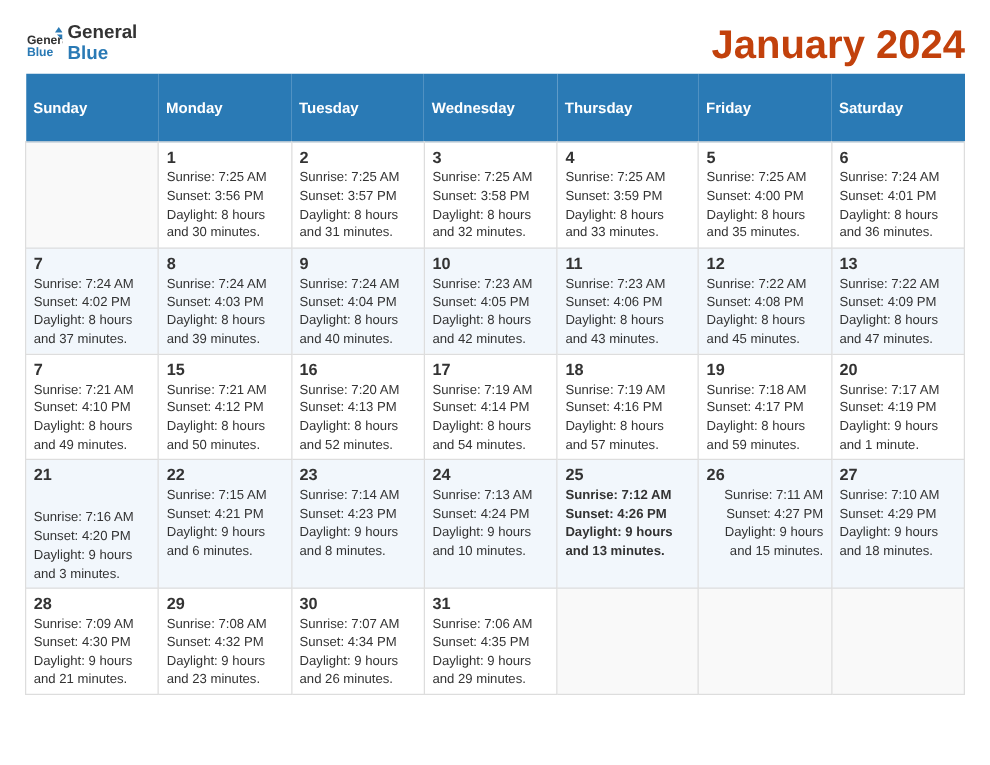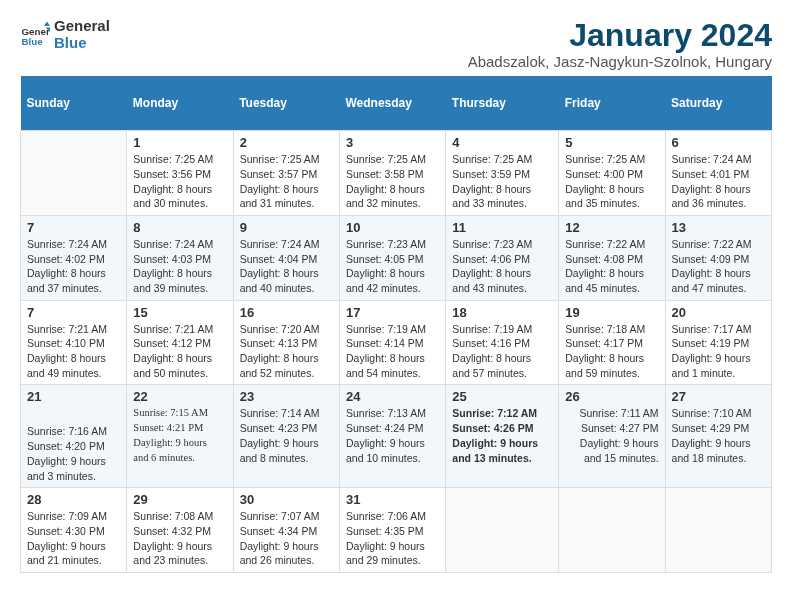--- a/index.html
+++ b/index.html
@@ -28,21 +28,21 @@
     .logo-icon {
       width: 30px;
       height: 30px;
     }
     .title-area {
       text-align: right;
     }
     .main-title {
       font-size: 32px;
       font-weight: bold;
-      color: #0c4a6e;
+      color: #c2410c;
       line-height: 1.1;
     }
     .subtitle {
       font-size: 15px;
       color: #555;
     }
     table {
       width: 100%;
       border-collapse: collapse;
       font-size: 11px;
@@ -98,21 +98,20 @@
         <polygon points="32,8 40,8 36,2" fill="#2a7ab5"></polygon>
         <polygon points="34,10 40,10 40,16" fill="#2a7ab5"></polygon>
       </svg>
       <div style="display:flex;flex-direction:column;line-height:1.1;">
         <span style="font-size:15px;font-weight:bold;color:#333;">General</span>
         <span style="font-size:15px;font-weight:bold;color:#2a7ab5;">Blue</span>
       </div>
     </div>
     <div class="title-area">
       <div class="main-title">January 2024</div>
-      <div class="subtitle">Abadszalok, Jasz-Nagykun-Szolnok, Hungary</div>
     </div>
   </div>
 
   <table>
     <thead>
       <tr>
       <th>Sunday</th>
           <th>Monday</th>
           <th>Tuesday</th>
           <th>Wednesday</th>
@@ -272,21 +271,21 @@
         <tr>
           <td>
             <span class="day-number">21</span>
             <div class="day-info" style="white-space: pre-line; margin-top: 20px;">Sunrise: 7:16 AM
 Sunset: 4:20 PM
 Daylight: 9 hours
 and 3 minutes.</div>
           </td>
           <td>
             <span class="day-number">22</span>
-            <div class="day-info" style="white-space: pre-line; font-family: Liberation Serif, serif;">Sunrise: 7:15 AM
+            <div class="day-info" style="white-space: pre-line;">Sunrise: 7:15 AM
 Sunset: 4:21 PM
 Daylight: 9 hours
 and 6 minutes.</div>
           </td>
           <td>
             <span class="day-number">23</span>
             <div class="day-info" style="white-space: pre-line;">Sunrise: 7:14 AM
 Sunset: 4:23 PM
 Daylight: 9 hours
 and 8 minutes.</div>

